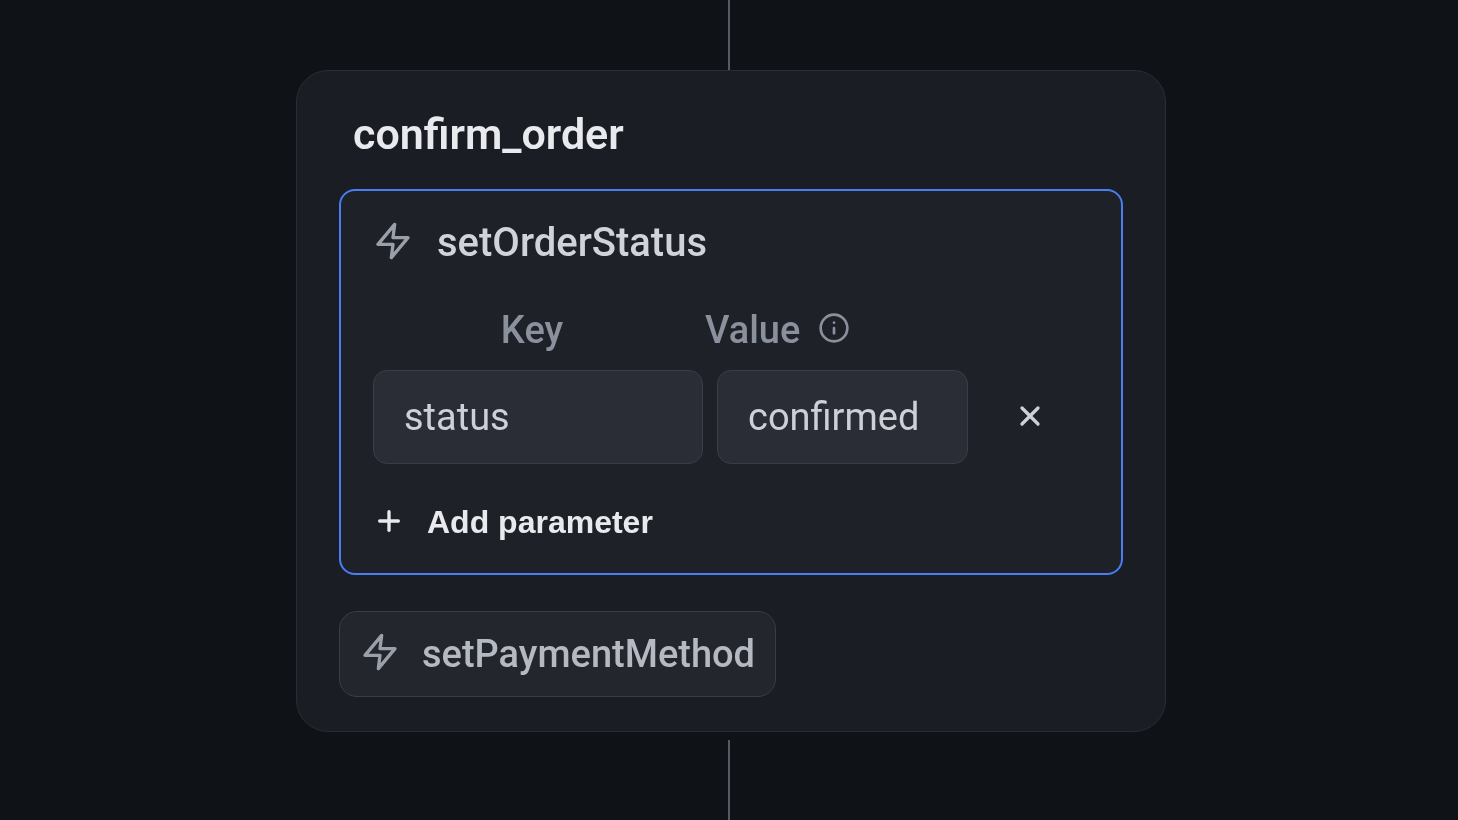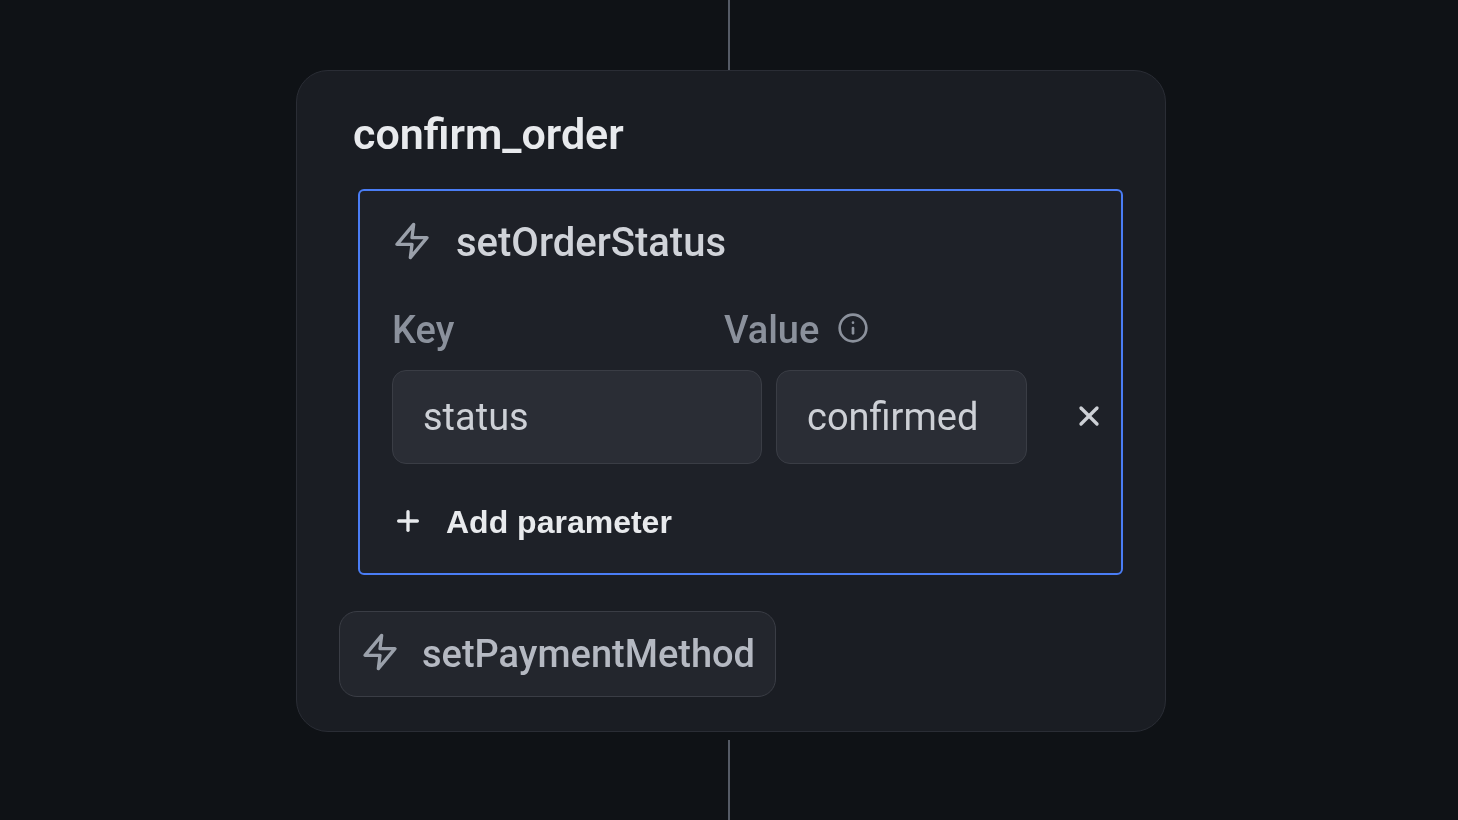--- a/index.html
+++ b/index.html
@@ -49,24 +49,23 @@
     .card-title {
       color: #e8eaed;
       font-size: 43px;
       font-weight: 600;
       margin-bottom: 30px;
       margin-left: 14px;
     }
 
     .action-block-selected {
       border: 2px solid #4a7df5;
-      border-radius: 6px;
+      border-radius: 16px;
       padding: 28px 32px 28px 32px;
       background: #1e2128;
-      margin-left: 19px;
     }
 
     .action-header {
       display: flex;
       align-items: center;
       gap: 24px;
       margin-bottom: 42px;
     }
 
     .action-header .icon-wrap svg {
@@ -77,20 +76,21 @@
     .action-name {
       color: #d0d3d9;
       font-size: 40px;
       font-weight: 500;
     }
 
     .labels-row {
       display: flex;
       gap: 14px;
       margin-bottom: 18px;
+      text-align: center;
     }
 
     .label-key {
       width: 318px;
       color: #8b919c;
       font-size: 38px;
       font-weight: 500;
     }
 
     .label-value-wrap {
@@ -122,21 +122,21 @@
       border: 1px solid #3a3d45;
       border-radius: 14px;
       padding: 24px 30px;
       color: #cdd0d6;
       font-size: 38px;
       font-family: inherit;
       outline: none;
     }
 
     .param-input.key-input {
-      width: 370px;
+      width: 330px;
     }
 
     .param-input.value-input {
       width: 251px;
     }
 
     .remove-btn {
       background: none;
       border: none;
       cursor: pointer;

